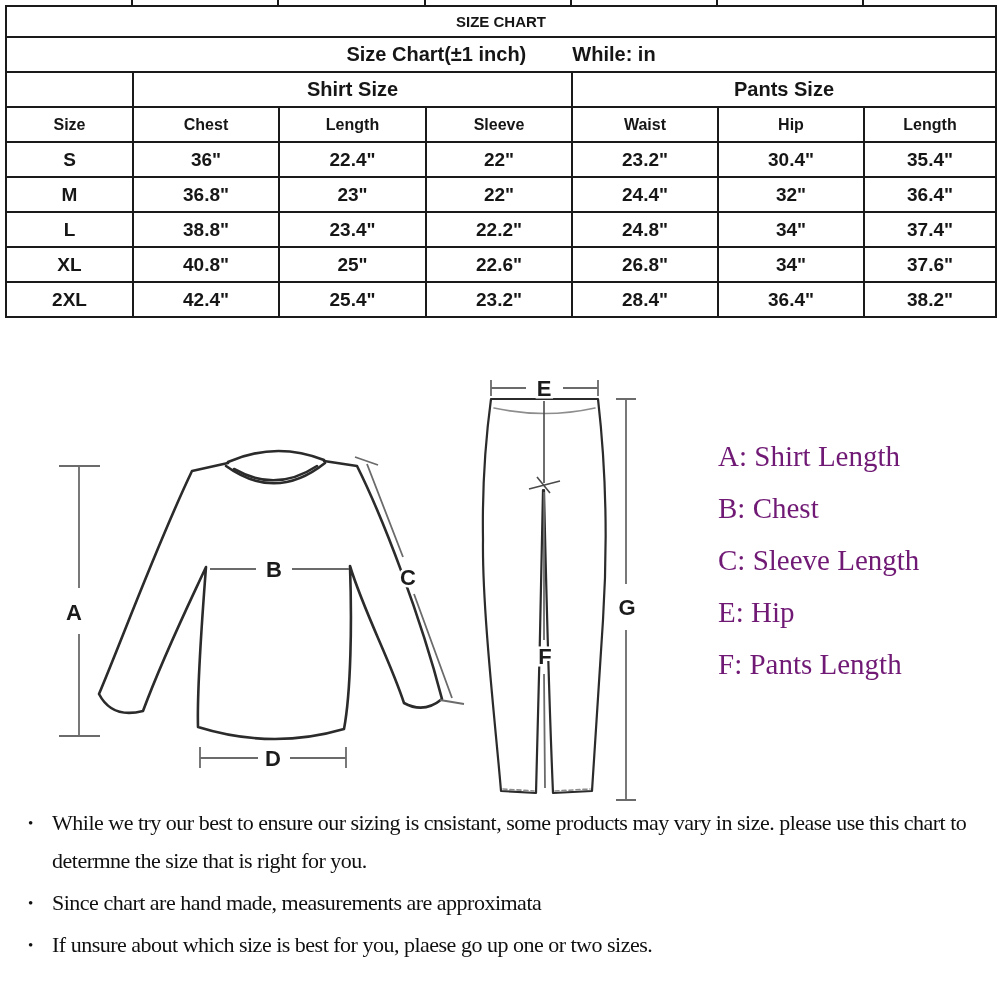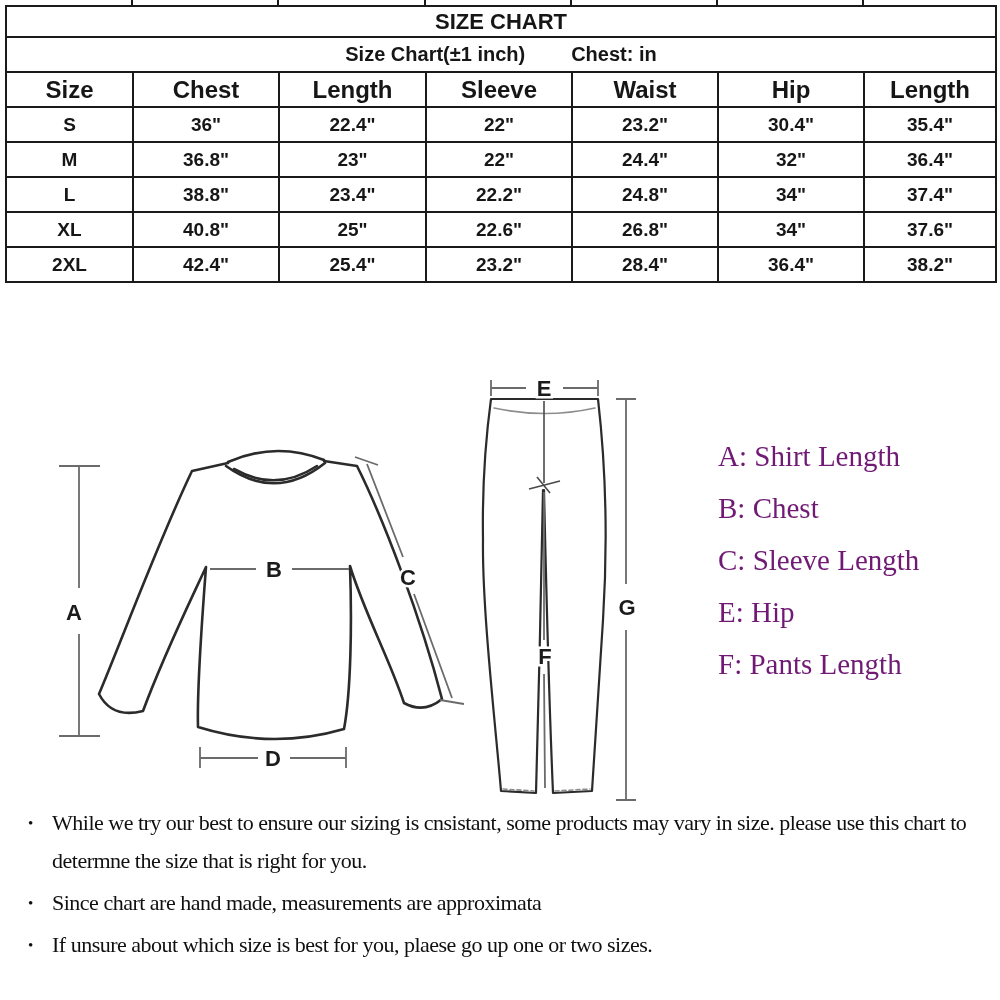--- a/index.html
+++ b/index.html
@@ -8,24 +8,24 @@
 
   
   .top-tick{position:absolute;top:0;width:2px;height:6px;background:#1a1a1a;}
 
   
   table.size-table{position:absolute;left:5px;top:5px;width:990px;border-collapse:collapse;
         table-layout:fixed;background:#fff;}
   table.size-table td,table.size-table th{border:2px solid #1a1a1a;text-align:center;
         vertical-align:middle;padding:0;height:33px;
         font-weight:700;font-size:19px;color:#161616;white-space:nowrap;}
-  tr.r-title td{font-size:22px;height:29px;}
+  tr.r-title td{font-size:15px;height:29px;}
   tr.r-sub td{font-size:20px;}
   tr.r-group td{font-size:20px;}
-  tr.r-head th{font-size:24px;}
+  tr.r-head th{font-size:16px;}
   .subrow{display:flex;justify-content:center;align-items:center;gap:46px;}
 
   
   svg.diagram{position:absolute;left:0;top:370px;width:1000px;height:445px;}
   .garment{fill:none;stroke:#2b2b2b;stroke-width:2.6;stroke-linecap:round;stroke-linejoin:round;}
   .garment-thin{fill:none;stroke:#8d8d8d;stroke-width:1.6;stroke-linecap:round;fill:none;}
   .measure{fill:none;stroke:#6b6b6b;stroke-width:1.8;stroke-linecap:butt;}
   .measure-dark{fill:none;stroke:#4a4a4a;stroke-width:1.6;}
   .dashed{stroke-dasharray:4 3;}
   text.dlabel{font-family:"Liberation Sans",sans-serif;font-size:22px;font-weight:700;
@@ -66,23 +66,28 @@
       <col style="width:132px">
     </colgroup>
     <tbody>
       <tr class="r-title">
         <td colspan="7">SIZE CHART</td>
       </tr>
       <tr class="r-sub">
         <td colspan="7">
           <div class="subrow">
             <span>Size Chart(±1 inch)</span>
-            <span>Chest: in</span>
+            <span>While: in</span>
           </div>
         </td>
+      </tr>
+      <tr class="r-group">
+        <td></td>
+        <td colspan="3">Shirt Size</td>
+        <td colspan="3">Pants Size</td>
       </tr>
       <tr class="r-head">
         <th>Size</th>
         <th>Chest</th>
         <th>Length</th>
         <th>Sleeve</th>
         <th>Waist</th>
         <th>Hip</th>
         <th>Length</th>
       </tr>

